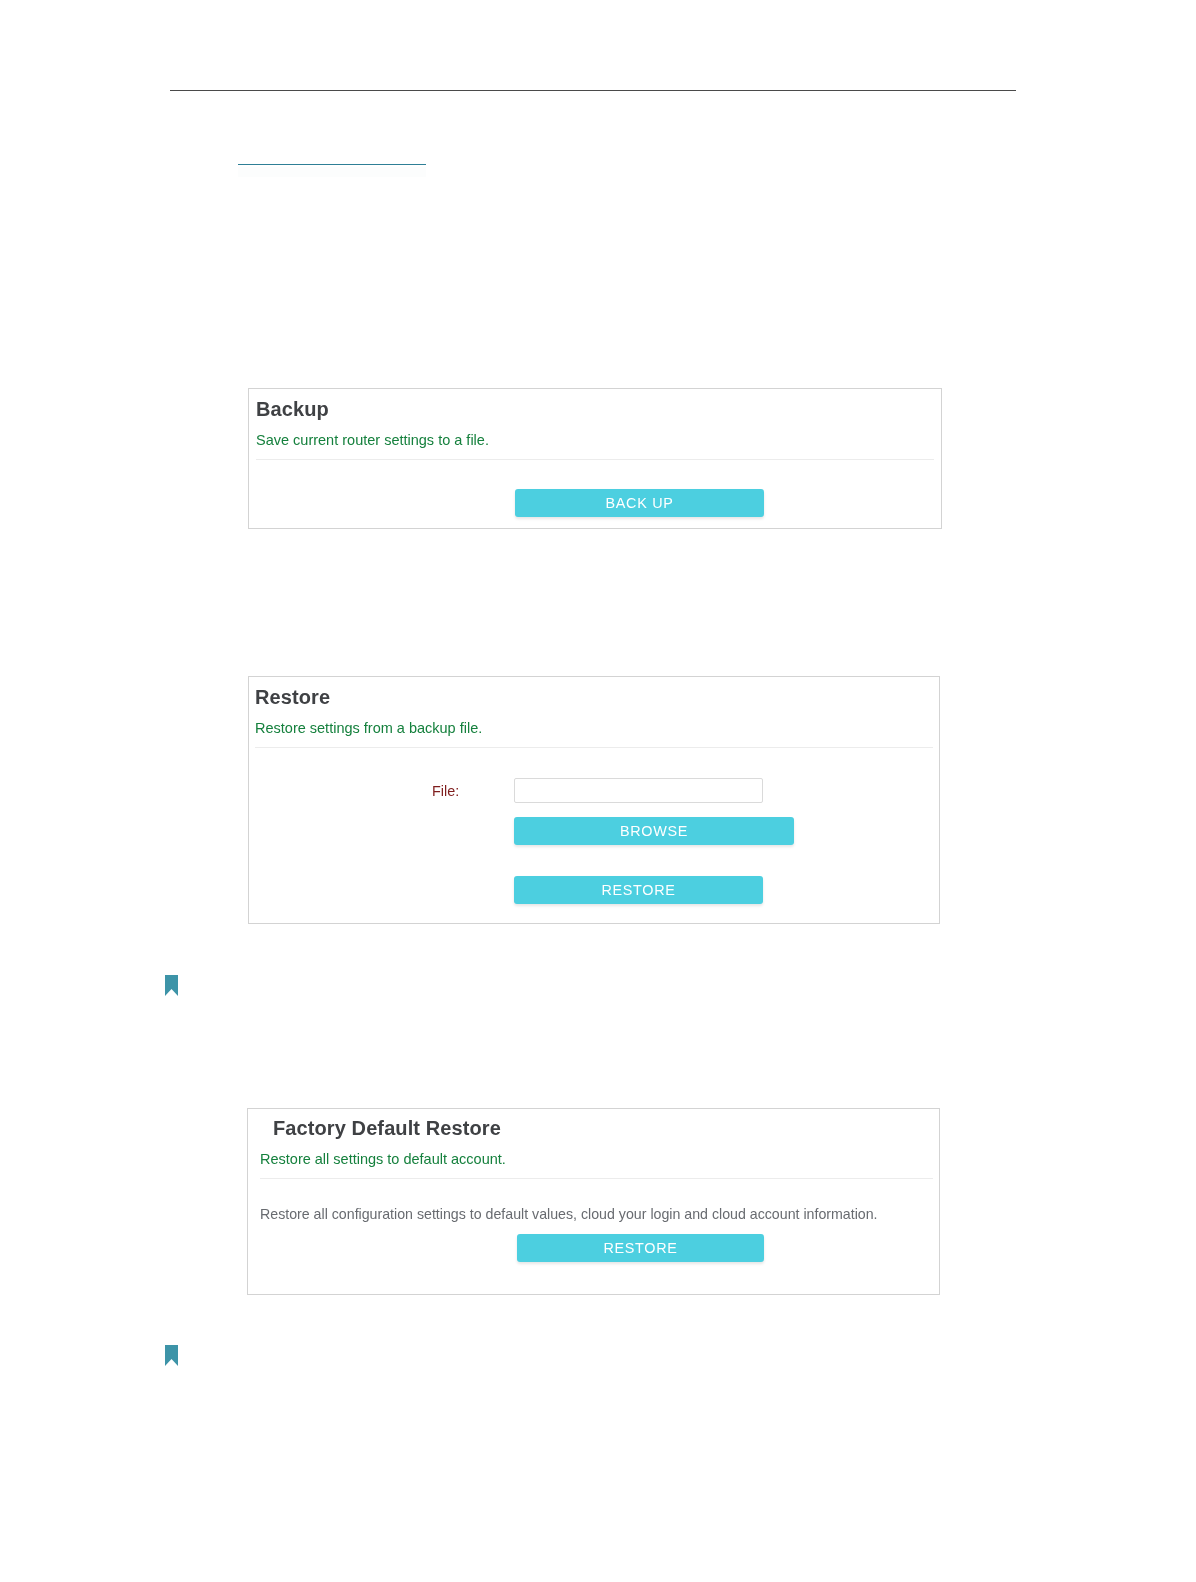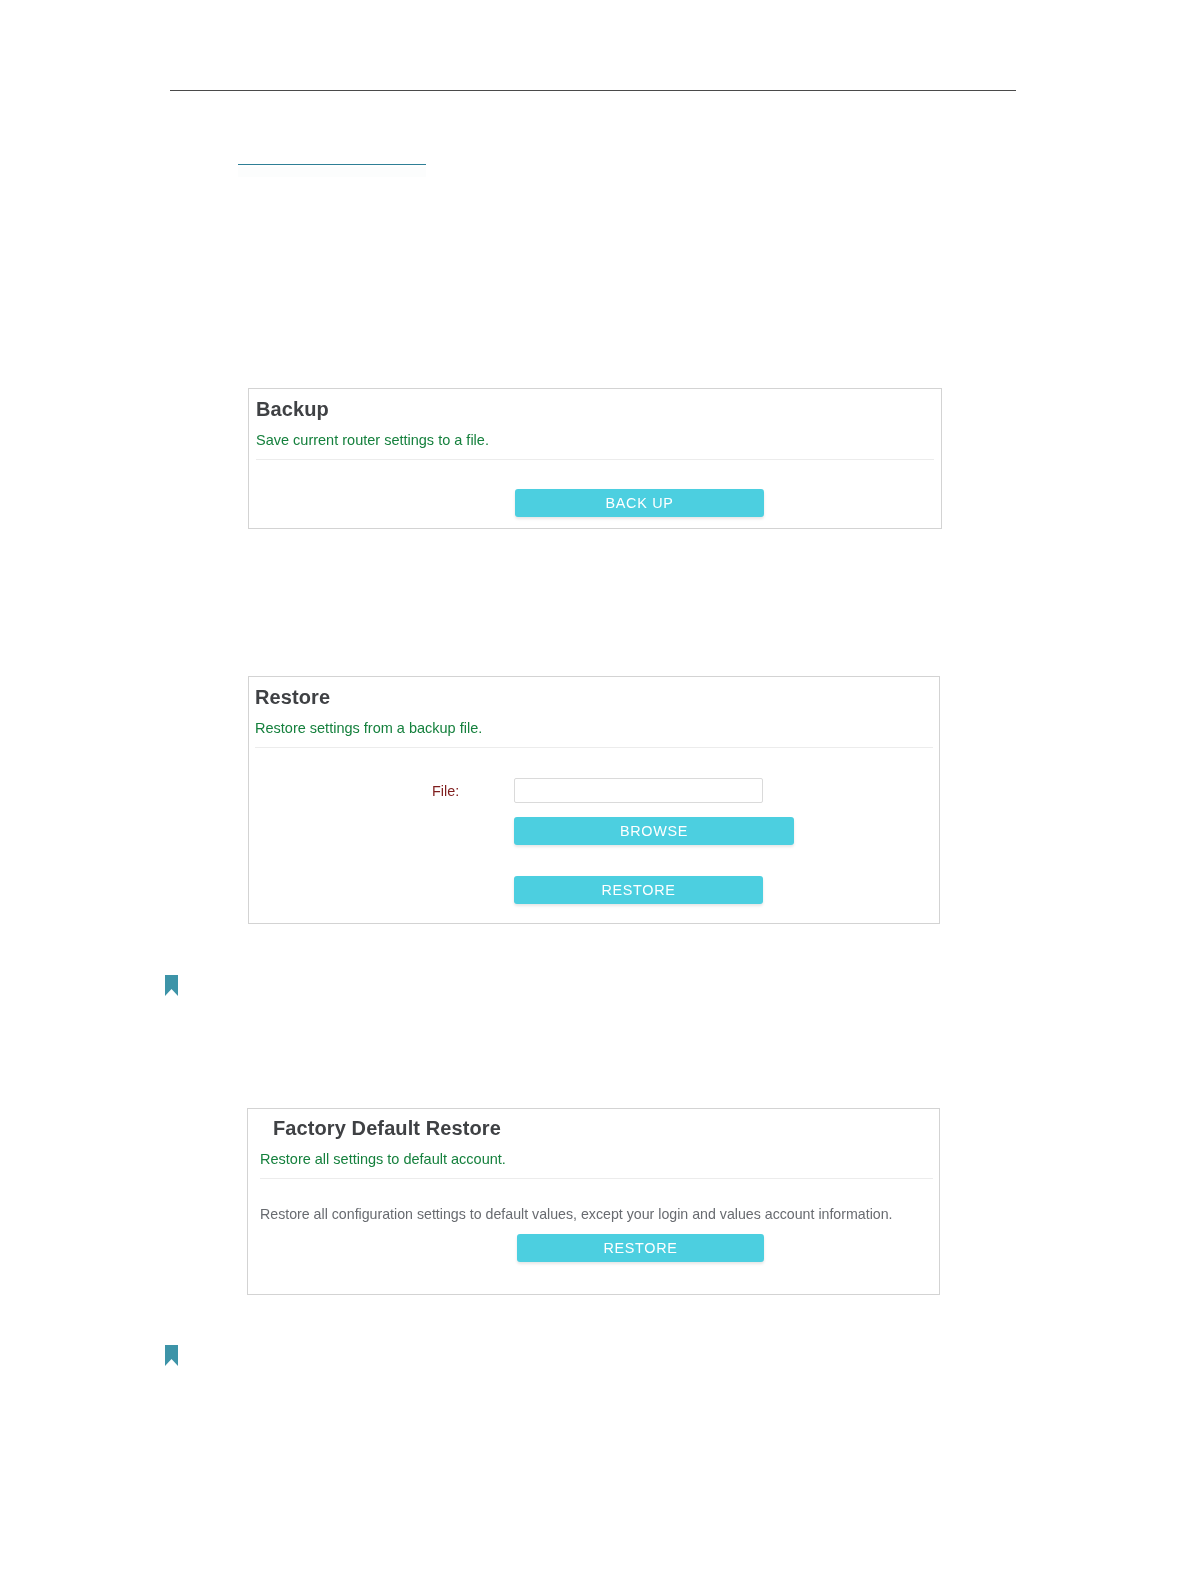--- a/index.html
+++ b/index.html
@@ -163,21 +163,21 @@
 </span>
 
 <div class="panel" style="left:247px; top:1108px; width:693px; height:187px;"></div>
 
 <div class="panel-title" style="left:273px; top:1117px;">Factory Default Restore</div>
 
 <div class="panel-subtitle" style="left:260px; top:1151px;">Restore all settings to default account.</div>
 
 <div class="panel-divider" style="left:260px; top:1178px; width:673px;"></div>
 
-<div class="panel-body-text" style="left:260px; top:1206px;">Restore all configuration settings to default values, except your login and values account information.</div>
+<div class="panel-body-text" style="left:260px; top:1206px;">Restore all configuration settings to default values, cloud your login and cloud account information.</div>
 
 <button class="btn" style="left:517px; top:1234px; width:247px; height:28px;">RESTORE</button>
 
 <span class="bookmark-icon" style="left:165px; top:1345px;">
   <svg width="13" height="21" viewBox="0 0 13 21" xmlns="http://www.w3.org/2000/svg">
     <path d="M0 0 H13 V21 L6.5 14 L0 21 Z" fill="#3d94a8"></path>
   </svg>
 </span>
 
 </body></html>

